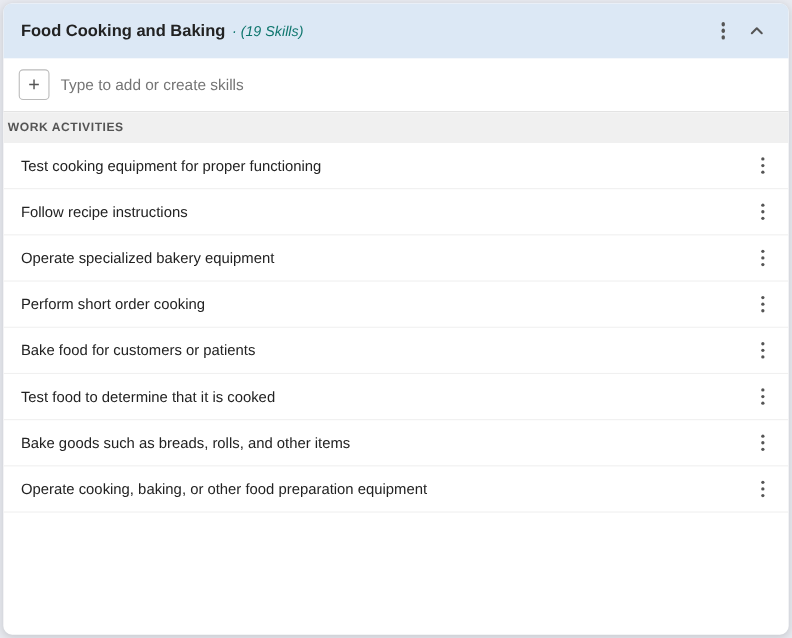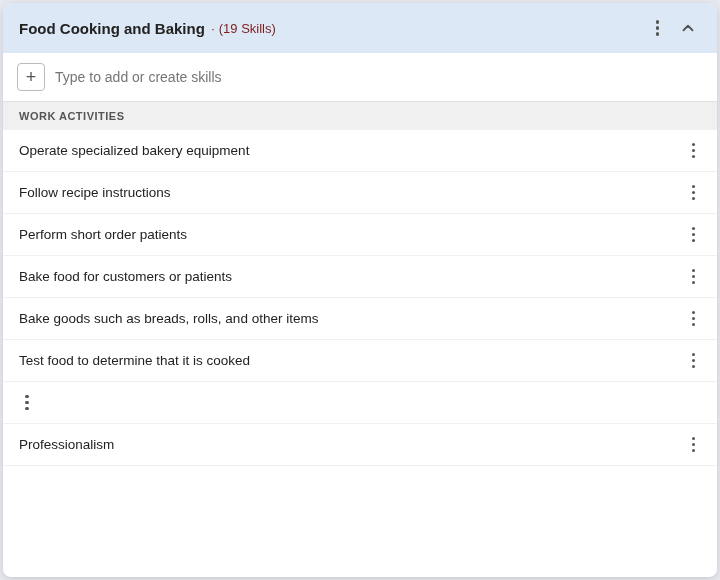--- a/index.html
+++ b/index.html
@@ -47,21 +47,22 @@
     }
 
     .header-title {
       font-size: 15px;
       font-weight: 600;
       color: #222;
     }
 
     .header-subtitle {
       font-size: 13px;
-      color: #7f1d1d;
+      color: #0f766e;
+      font-style: italic;
     }
 
     .header-right {
       display: flex;
       align-items: center;
       gap: 12px;
     }
 
     .icon-btn {
       background: none;
@@ -109,21 +110,21 @@
       background: transparent;
     }
 
     .content {
       overflow-y: auto;
       flex: 1;
     }
 
     .section-header {
       background: #f0f0f0;
-      padding: 8px 16px;
+      padding: 8px 4px;
       font-size: 11px;
       font-weight: 700;
       color: #555;
       letter-spacing: 0.5px;
       text-transform: uppercase;
     }
 
     .skill-row {
       display: flex;
       align-items: center;
@@ -194,90 +195,91 @@
   <div class="search-bar">
     <button class="add-btn">
       <span>+</span>
     </button>
     <input class="search-input" type="text" placeholder="Type to add or create skills" style="">
   </div>
 
   <div class="content" id="skills-content">
   <div class="section-header">WORK ACTIVITIES</div>
       <div class="skill-row">
+        <span class="skill-label">Test cooking equipment for proper functioning</span>
+        <button class="more-btn" title="More options">
+          <div class="dots">
+            <div class="dot"></div>
+            <div class="dot"></div>
+            <div class="dot"></div>
+          </div>
+        </button>
+      </div>
+      <div class="skill-row">
+        <span class="skill-label">Follow recipe instructions</span>
+        <button class="more-btn" title="More options">
+          <div class="dots">
+            <div class="dot"></div>
+            <div class="dot"></div>
+            <div class="dot"></div>
+          </div>
+        </button>
+      </div>
+      <div class="skill-row">
         <span class="skill-label">Operate specialized bakery equipment</span>
         <button class="more-btn" title="More options">
           <div class="dots">
             <div class="dot"></div>
             <div class="dot"></div>
             <div class="dot"></div>
           </div>
         </button>
       </div>
       <div class="skill-row">
-        <span class="skill-label">Follow recipe instructions</span>
-        <button class="more-btn" title="More options">
-          <div class="dots">
-            <div class="dot"></div>
-            <div class="dot"></div>
-            <div class="dot"></div>
-          </div>
-        </button>
-      </div>
-      <div class="skill-row">
-        <span class="skill-label">Perform short order patients</span>
+        <span class="skill-label">Perform short order cooking</span>
         <button class="more-btn" title="More options">
           <div class="dots">
             <div class="dot"></div>
             <div class="dot"></div>
             <div class="dot"></div>
           </div>
         </button>
       </div>
       <div class="skill-row">
         <span class="skill-label">Bake food for customers or patients</span>
         <button class="more-btn" title="More options">
           <div class="dots">
             <div class="dot"></div>
             <div class="dot"></div>
             <div class="dot"></div>
           </div>
         </button>
       </div>
       <div class="skill-row">
+        <span class="skill-label">Test food to determine that it is cooked</span>
+        <button class="more-btn" title="More options">
+          <div class="dots">
+            <div class="dot"></div>
+            <div class="dot"></div>
+            <div class="dot"></div>
+          </div>
+        </button>
+      </div>
+      <div class="skill-row">
         <span class="skill-label">Bake goods such as breads, rolls, and other items</span>
         <button class="more-btn" title="More options">
           <div class="dots">
             <div class="dot"></div>
             <div class="dot"></div>
             <div class="dot"></div>
           </div>
         </button>
       </div>
       <div class="skill-row">
-        <span class="skill-label">Test food to determine that it is cooked</span>
-        <button class="more-btn" title="More options">
-          <div class="dots">
-            <div class="dot"></div>
-            <div class="dot"></div>
-            <div class="dot"></div>
-          </div>
-        </button>
-      </div>
-      <div class="skill-row">
-        <button class="more-btn" title="More options">
-          <div class="dots">
-            <div class="dot"></div>
-            <div class="dot"></div>
-            <div class="dot"></div>
-          </div>
-        </button>
-      </div>
-      <div class="skill-row">
-        <span class="skill-label">Professionalism</span>
+        <span class="skill-label">Operate cooking, baking, or other food preparation equipment</span>
         <button class="more-btn" title="More options">
           <div class="dots">
             <div class="dot"></div>
             <div class="dot"></div>
             <div class="dot"></div>
           </div>
         </button>
       </div>
     </div>
 </div>

